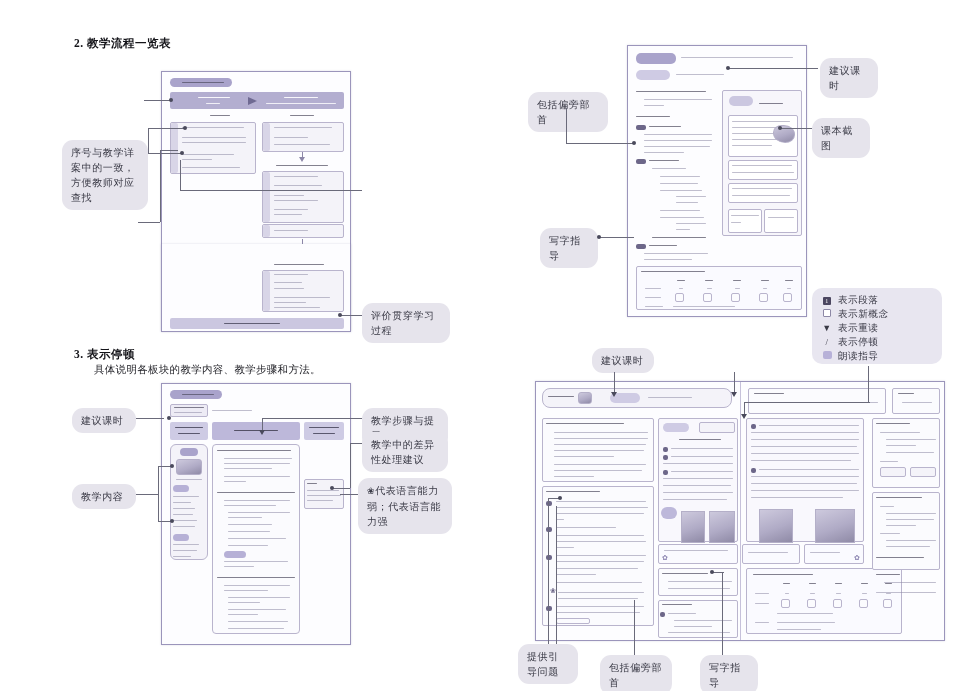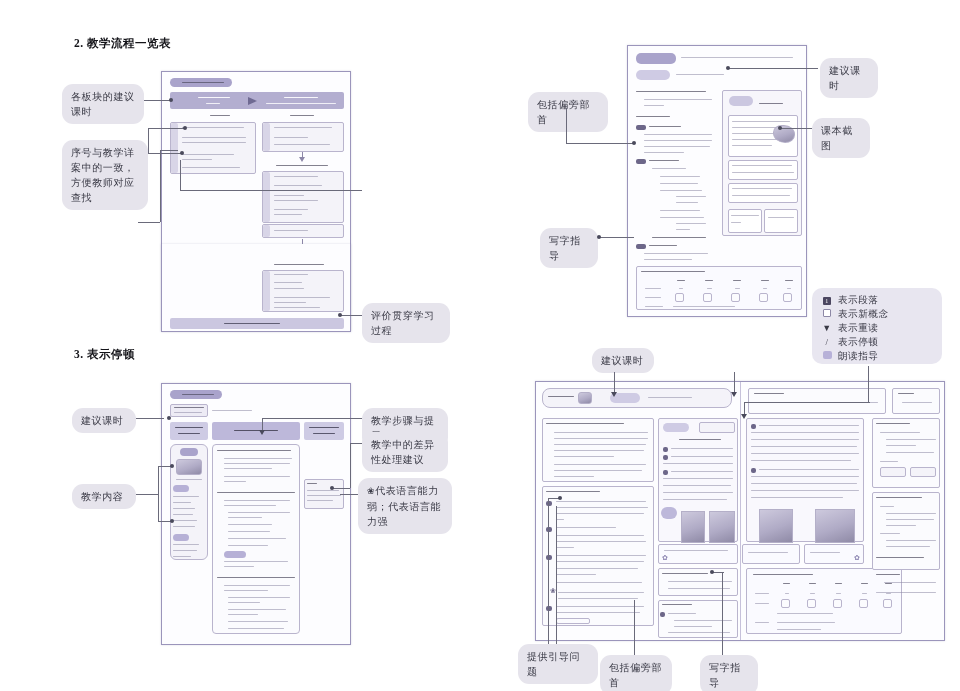--- a/index.html
+++ b/index.html
@@ -160,23 +160,20 @@
     <div class="tl" style="left:112px;top:38px;width:28px;"></div>
     <div class="tl" style="left:112px;top:44px;width:30px;"></div>
     <div class="tl" style="left:112px;top:53px;width:56px;"></div>
     <div class="tl" style="left:112px;top:58px;width:32px;"></div>
     <div class="tl" style="left:112px;top:63px;width:46px;"></div>
 
     <div class="bar lite" style="left:8px;top:74px;width:174px;height:11px;background:#cbc7e0;"></div>
     <div class="tl dk" style="left:62px;top:79px;width:56px;opacity:.85;"></div>
   </div>
 
-  <div class="callout" style="left:62px;top:84px;width:82px;">
-    <span>各板块的建议课时</span>
-  </div>
   <div class="callout" style="left:62px;top:140px;width:86px;">
     <span>序号与教学详案中的一致，方便教师对应查找</span>
   </div>
   <div class="callout" style="left:362px;top:303px;width:88px;">
     <span>评价贯穿学习过程</span>
   </div>
 
   <div class="ln h" style="left:144px;top:100px;width:28px;"></div>
   <div class="dot" style="left:169px;top:98px;"></div>
 
@@ -193,20 +190,21 @@
   <div class="ln h" style="left:180px;top:190px;width:182px;"></div>
   <div class="ln v" style="left:180px;top:160px;height:30px;"></div>
 
   <div class="ln h" style="left:340px;top:315px;width:22px;"></div>
   <div class="dot" style="left:338px;top:313px;"></div>
 
   <div class="sec-head" style="left:74px;top:347px;">
     <span>3.</span>
     <span>表示停顿</span>
   </div>
+  <div class="sec-sub" style="left:94px;top:363px;">具体说明各板块的教学内容、教学步骤和方法。</div>
 
   <div class="bookpage" style="left:161px;top:383px;width:190px;height:262px;">
     <div class="chip dk" style="left:8px;top:6px;width:52px;height:9px;"></div>
     <div class="tl dk" style="left:20px;top:10px;width:32px;"></div>
 
     <div class="box" style="left:8px;top:20px;width:38px;height:13px;background:#edebf5;"></div>
     <div class="tl dk" style="left:12px;top:23px;width:30px;"></div>
     <div class="tl" style="left:12px;top:28px;width:28px;"></div>
     <div class="tl" style="left:50px;top:26px;width:40px;"></div>
 
@@ -610,21 +608,21 @@
     <div class="tl dk" style="left:340px;top:175px;width:48px;"></div>
 
     <div class="tl dk" style="left:340px;top:192px;width:24px;"></div>
     <div class="tl" style="left:348px;top:200px;width:52px;"></div>
     <div class="tl" style="left:340px;top:210px;width:60px;"></div>
   </div>
 
   <div class="callout" style="left:592px;top:348px;width:62px;">
     <span>建议课时</span>
   </div>
-  <div class="callout" style="left:518px;top:644px;width:80px;">
+  <div class="callout" style="left:518px;top:644px;width:60px;">
     <span>提供引导问题</span>
   </div>
   <div class="callout" style="left:600px;top:655px;width:72px;">
     <span>包括偏旁部首</span>
   </div>
   <div class="callout" style="left:700px;top:655px;width:58px;">
     <span>写字指导</span>
   </div>
 
   <div class="ln v" style="left:614px;top:372px;height:22px;"></div>

